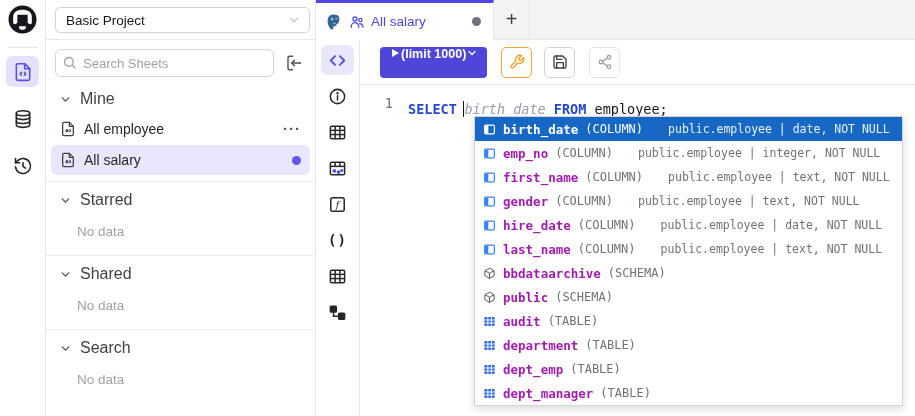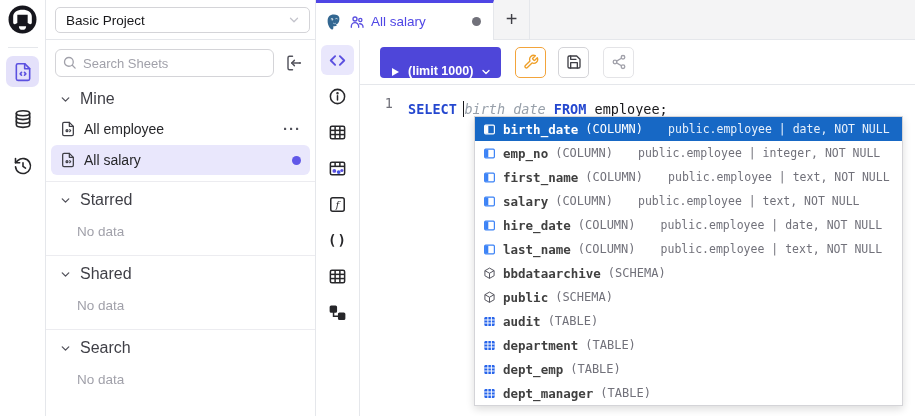--- a/index.html
+++ b/index.html
@@ -50,21 +50,21 @@
 
   .workspace { flex:1; display:flex; min-height:0; }
   .editor-rail { width:44px; flex:0 0 44px; border-right:1px solid #e5e7eb; display:flex; flex-direction:column; align-items:center; padding-top:5px; }
   .erail-btn { width:33px; height:30px; border-radius:6px; display:flex; align-items:center; justify-content:center; color:#27272a; margin-bottom:6px; cursor:pointer; }
   .erail-btn.selected { background:#e9e7fc; color:#5b50e0; }
   .erail-btn svg { width:19px; height:19px; }
   .parens-glyph { font-family:"DejaVu Sans Mono",monospace; font-size:14px; letter-spacing:1px; color:#27272a; font-weight:700; }
 
   .editor-pane { flex:1; display:flex; flex-direction:column; min-width:0; }
   .toolbar { height:45px; flex:0 0 45px; border-bottom:1px solid #e5e7eb; display:flex; align-items:center; padding-left:20px; gap:9px; }
-  .run-btn { height:31px; background:#4e46d9; border-radius:4px; color:#fff; display:flex; align-items:flex-end; gap:7px; padding:0 9px; cursor:pointer; }
+  .run-btn { height:31px; background:#4e46d9; border-radius:4px; color:#fff; display:flex; align-items:flex-start; padding:0 9px; cursor:pointer; }
   .run-btn .r-lbl { font-size:12.5px; font-weight:700; white-space:nowrap; }
   .run-btn svg { width:12px; height:12px; }
   .icon-btn { width:31px; height:31px; border-radius:5px; display:flex; align-items:center; justify-content:center; background:#fff; cursor:pointer; }
   .icon-btn svg { width:16px; height:16px; }
   .btn-wrench { border:1.5px solid #f3a43b; color:#ef9f27; margin-left:5px; }
   .btn-save { border:1px solid #d4d4d8; color:#3f3f46; margin-left:3px; }
   .btn-share { border:1px solid #e4e4e7; color:#a1a1aa; margin-left:5px; }
 
   .code-area { flex:1; padding-top:8px; font-family:"DejaVu Sans Mono",monospace; font-size:13.5px; position:relative; }
   .code-line { display:flex; line-height:20px; }
@@ -73,21 +73,21 @@
   .kw { color:#2447cf; font-weight:700; }
   .ghost { color:#98a0aa; font-style:italic; border-left:1.5px solid #18181b; margin-left:-1.5px; }
   .plain { color:#18181b; font-weight:500; }
 
   
   .autocomplete { position:absolute; left:474px; top:116px; width:429px; background:#fff; border:1px solid #d4d4d8; box-shadow:0 3px 8px rgba(0,0,0,.14); z-index:20; }
   .ac-row { height:24px; display:flex; align-items:center; padding:0 8px; gap:7px; font-family:"DejaVu Sans Mono",monospace; cursor:pointer; }
   .ac-row .ac-icon { width:13px; height:13px; flex:0 0 13px; display:flex; }
   .ac-row .ac-icon svg { width:13px; height:13px; }
   .ic-col { color:#3b82f6; } .ic-schema { color:#52525b; } .ic-table { color:#2563eb; }
-  .ac-name { font-size:12.5px; font-weight:700; color:#404040; white-space:nowrap; }
+  .ac-name { font-size:12.5px; font-weight:700; color:#a21caf; white-space:nowrap; }
   .ac-kind { font-size:12px; color:#71717a; white-space:nowrap; }
   .ac-detail { font-size:11.5px; color:#71717a; margin-left:18px; white-space:nowrap; }
   .ac-row.selected { background:#1768c5; }
   .ac-row.selected .ac-name, .ac-row.selected .ac-kind { color:#fff; }
   .ac-row.selected .ac-detail { color:#e8f1fc; }
   .ac-row.selected .ic-col { color:#fff; }
 </style>
 </head>
 <body>
 
@@ -378,21 +378,21 @@
       <span class="ac-kind">(COLUMN)</span>
       <span class="ac-detail">public.employee | text, NOT NULL</span>
     </div>
     <div class="ac-row">
       <span class="ac-icon ic-col">
           <svg viewBox="0 0 24 24" fill="none" stroke="currentColor" stroke-width="2.2">
             <rect x="3" y="4" width="18" height="16" rx="2"></rect>
             <rect x="3.8" y="4.8" width="6" height="14.4" fill="currentColor" stroke="none"></rect>
           </svg>
         </span>
-      <span class="ac-name">salary</span>
+      <span class="ac-name">gender</span>
       <span class="ac-kind">(COLUMN)</span>
       <span class="ac-detail">public.employee | text, NOT NULL</span>
     </div>
     <div class="ac-row">
       <span class="ac-icon ic-col">
           <svg viewBox="0 0 24 24" fill="none" stroke="currentColor" stroke-width="2.2">
             <rect x="3" y="4" width="18" height="16" rx="2"></rect>
             <rect x="3.8" y="4.8" width="6" height="14.4" fill="currentColor" stroke="none"></rect>
           </svg>
         </span>

